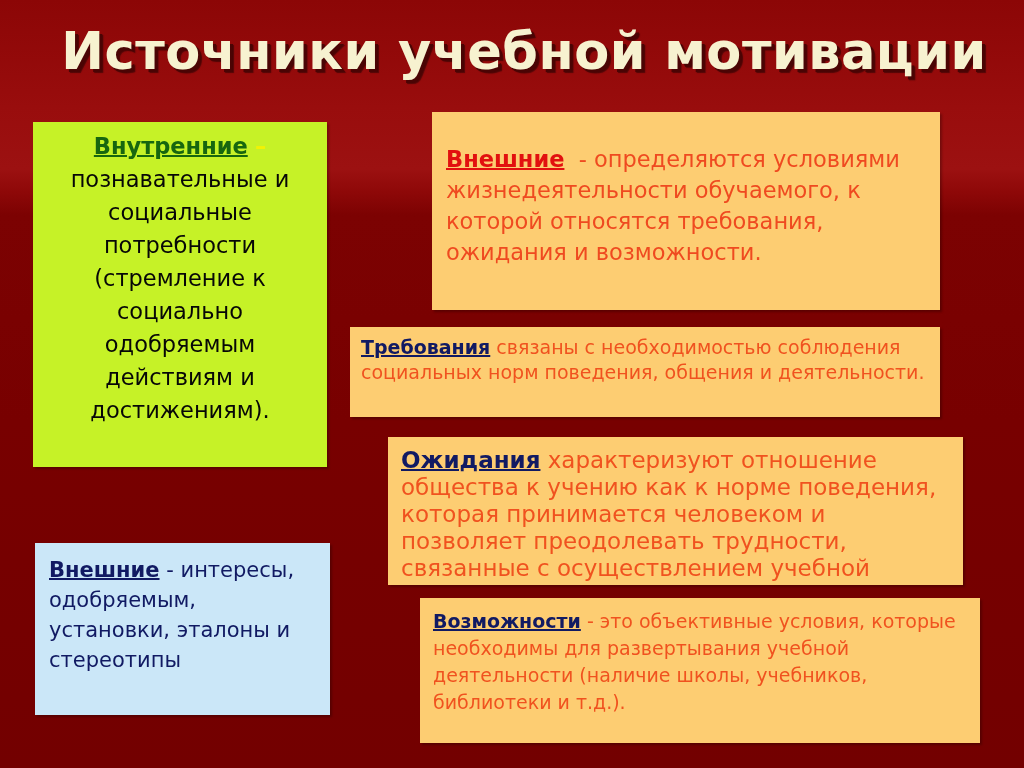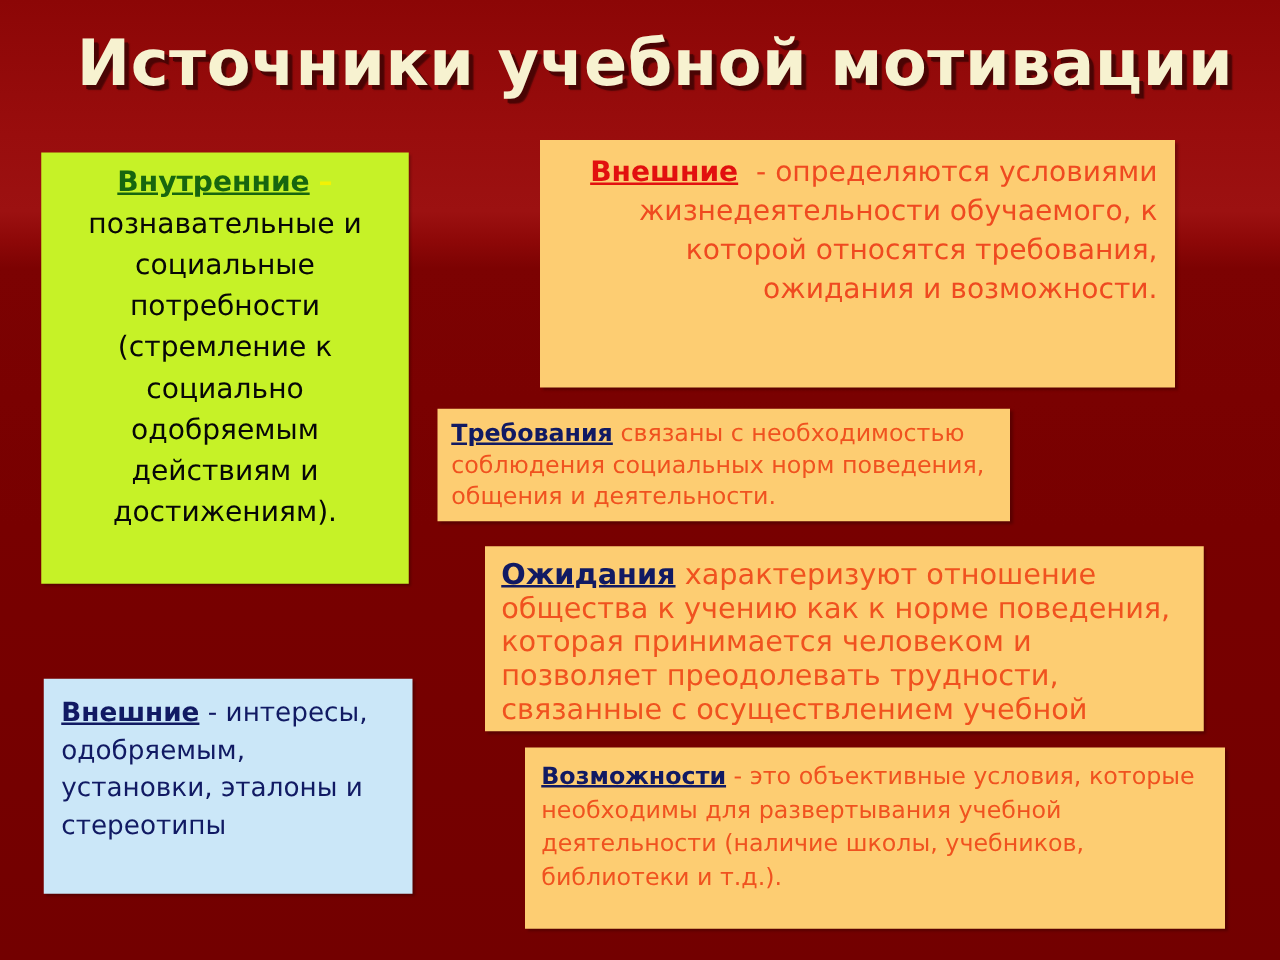--- a/index.html
+++ b/index.html
@@ -88,40 +88,41 @@
   #box-external {
     left: 432px;
     top: 112px;
     width: 508px;
     height: 198px;
     background: #fdcd72;
     box-shadow: 2px 2px 2px rgba(0,0,0,0.25);
   }
   #box-external .inner {
     padding: 11px 14px 8px 14px;
-    text-align: right;
+    text-align: left;
     font-size: 22.5px;
     line-height: 31px;
     color: #ef4a20;
+    margin-top: 21px;
   }
   .kw-red {
     font-weight: bold;
     color: #e2100f;
     text-decoration: underline;
     text-decoration-thickness: 2px;
   }
   .dash-red {
     color: #ef4a20;
   }
 
   
   #box-requirements {
     left: 350px;
     top: 327px;
-    width: 458px;
+    width: 590px;
     height: 90px;
     background: #fdcd72;
     box-shadow: 2px 2px 2px rgba(0,0,0,0.25);
   }
   #box-requirements .inner {
     padding: 8px 11px 4px 11px;
     text-align: left;
     font-size: 19px;
     line-height: 25px;
     color: #f0521f;

